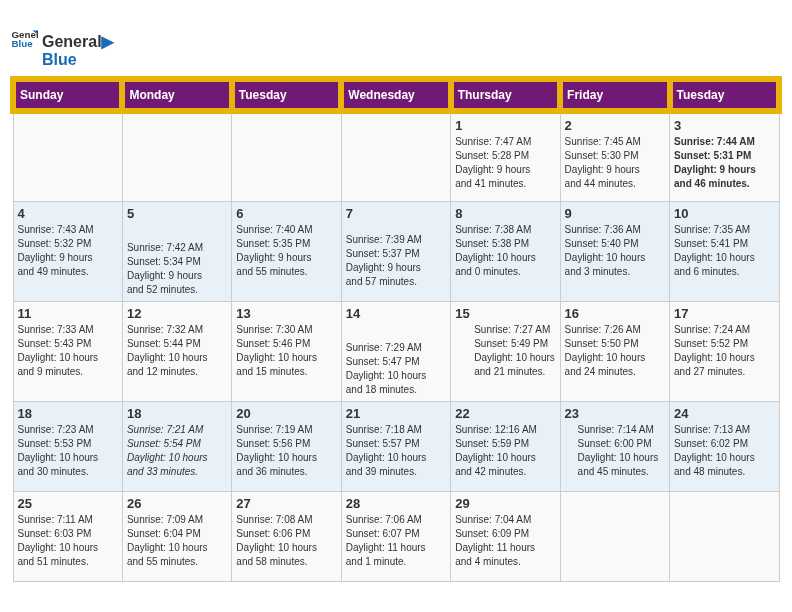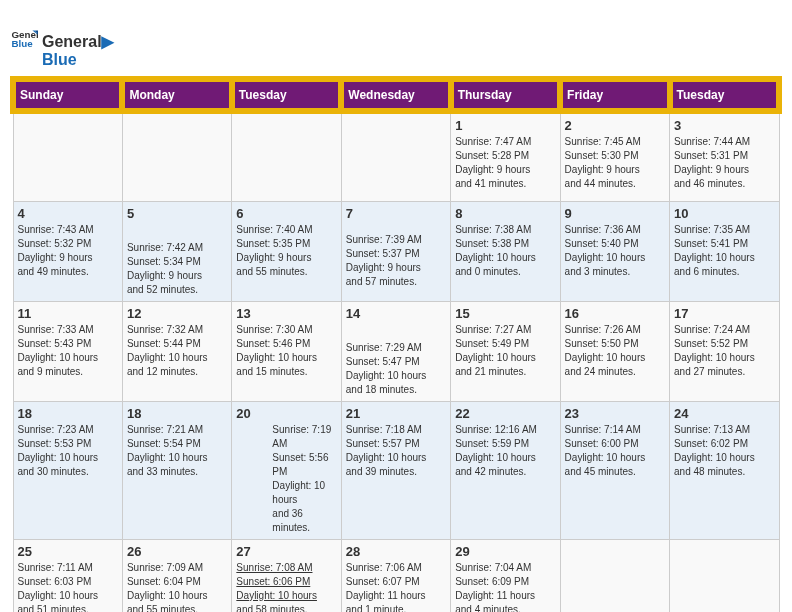--- a/index.html
+++ b/index.html
@@ -129,21 +129,21 @@
         </td>
         <td>
           <span class="day-number">2</span>
           <div class="cell-info" style="white-space: pre-line;">Sunrise: 7:45 AM
 Sunset: 5:30 PM
 Daylight: 9 hours
 and 44 minutes.</div>
         </td>
         <td>
           <span class="day-number">3</span>
-          <div class="cell-info" style="white-space: pre-line;">Sunrise: 7:44 AM
+          <div class="cell-info" style="white-space: pre-line; font-weight: bold;">Sunrise: 7:44 AM
 Sunset: 5:31 PM
 Daylight: 9 hours
 and 46 minutes.</div>
         </td>
       </tr>
       <tr>
         <td>
           <span class="day-number">4</span>
           <div class="cell-info" style="white-space: pre-line;">Sunrise: 7:43 AM
 Sunset: 5:32 PM
@@ -217,21 +217,21 @@
         </td>
         <td>
           <span class="day-number">14</span>
           <div class="cell-info" style="white-space: pre-line; margin-top: 20px;">Sunrise: 7:29 AM
 Sunset: 5:47 PM
 Daylight: 10 hours
 and 18 minutes.</div>
         </td>
         <td>
           <span class="day-number">15</span>
-          <div class="cell-info" style="white-space: pre-line;">Sunrise: 7:27 AM
+          <div class="cell-info" style="white-space: pre-line; margin-left: 19px;">Sunrise: 7:27 AM
 Sunset: 5:49 PM
 Daylight: 10 hours
 and 21 minutes.</div>
         </td>
         <td>
           <span class="day-number">16</span>
           <div class="cell-info" style="white-space: pre-line;">Sunrise: 7:26 AM
 Sunset: 5:50 PM
 Daylight: 10 hours
 and 24 minutes.</div>
@@ -247,49 +247,49 @@
       <tr>
         <td>
           <span class="day-number">18</span>
           <div class="cell-info" style="white-space: pre-line;">Sunrise: 7:23 AM
 Sunset: 5:53 PM
 Daylight: 10 hours
 and 30 minutes.</div>
         </td>
         <td>
           <span class="day-number">18</span>
-          <div class="cell-info" style="white-space: pre-line;">Sunrise: 7:21 AM
+          <div class="cell-info" style="white-space: pre-line; font-style: italic;">Sunrise: 7:21 AM
 Sunset: 5:54 PM
 Daylight: 10 hours
 and 33 minutes.</div>
         </td>
         <td>
           <span class="day-number">20</span>
-          <div class="cell-info" style="white-space: pre-line; margin-left: 36px;">Sunrise: 7:19 AM
+          <div class="cell-info" style="white-space: pre-line;">Sunrise: 7:19 AM
 Sunset: 5:56 PM
 Daylight: 10 hours
 and 36 minutes.</div>
         </td>
         <td>
           <span class="day-number">21</span>
           <div class="cell-info" style="white-space: pre-line;">Sunrise: 7:18 AM
 Sunset: 5:57 PM
 Daylight: 10 hours
 and 39 minutes.</div>
         </td>
         <td>
           <span class="day-number">22</span>
           <div class="cell-info" style="white-space: pre-line;">Sunrise: 12:16 AM
 Sunset: 5:59 PM
 Daylight: 10 hours
 and 42 minutes.</div>
         </td>
         <td>
           <span class="day-number">23</span>
-          <div class="cell-info" style="white-space: pre-line;">Sunrise: 7:14 AM
+          <div class="cell-info" style="white-space: pre-line; margin-left: 13px;">Sunrise: 7:14 AM
 Sunset: 6:00 PM
 Daylight: 10 hours
 and 45 minutes.</div>
         </td>
         <td>
           <span class="day-number">24</span>
           <div class="cell-info" style="white-space: pre-line;">Sunrise: 7:13 AM
 Sunset: 6:02 PM
 Daylight: 10 hours
 and 48 minutes.</div>
@@ -305,21 +305,21 @@
         </td>
         <td>
           <span class="day-number">26</span>
           <div class="cell-info" style="white-space: pre-line;">Sunrise: 7:09 AM
 Sunset: 6:04 PM
 Daylight: 10 hours
 and 55 minutes.</div>
         </td>
         <td>
           <span class="day-number">27</span>
-          <div class="cell-info" style="white-space: pre-line; text-decoration: underline;">Sunrise: 7:08 AM
+          <div class="cell-info" style="white-space: pre-line;">Sunrise: 7:08 AM
 Sunset: 6:06 PM
 Daylight: 10 hours
 and 58 minutes.</div>
         </td>
         <td>
           <span class="day-number">28</span>
           <div class="cell-info" style="white-space: pre-line;">Sunrise: 7:06 AM
 Sunset: 6:07 PM
 Daylight: 11 hours
 and 1 minute.</div>

